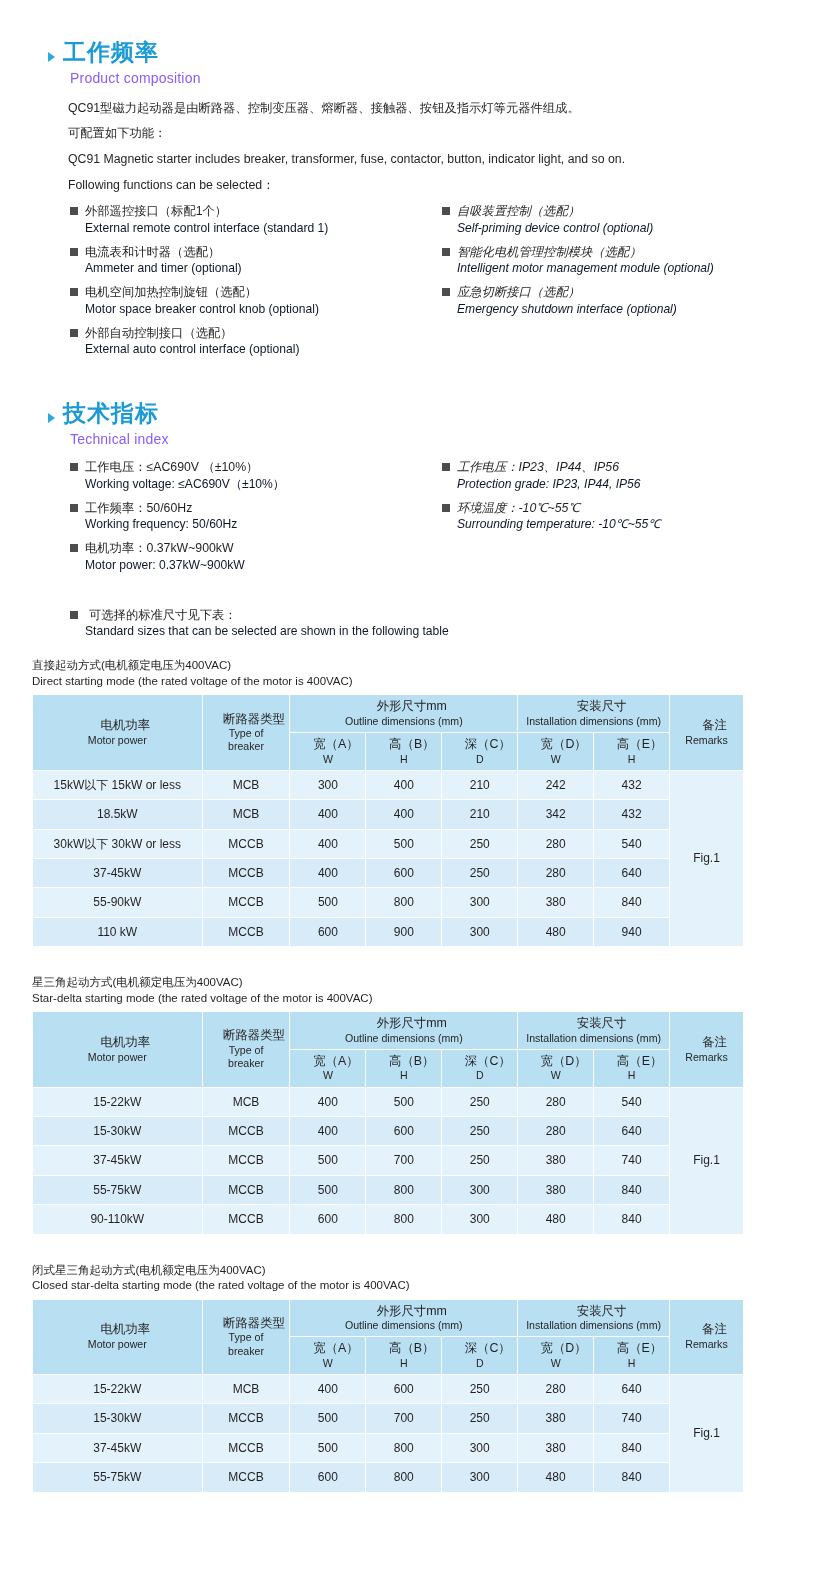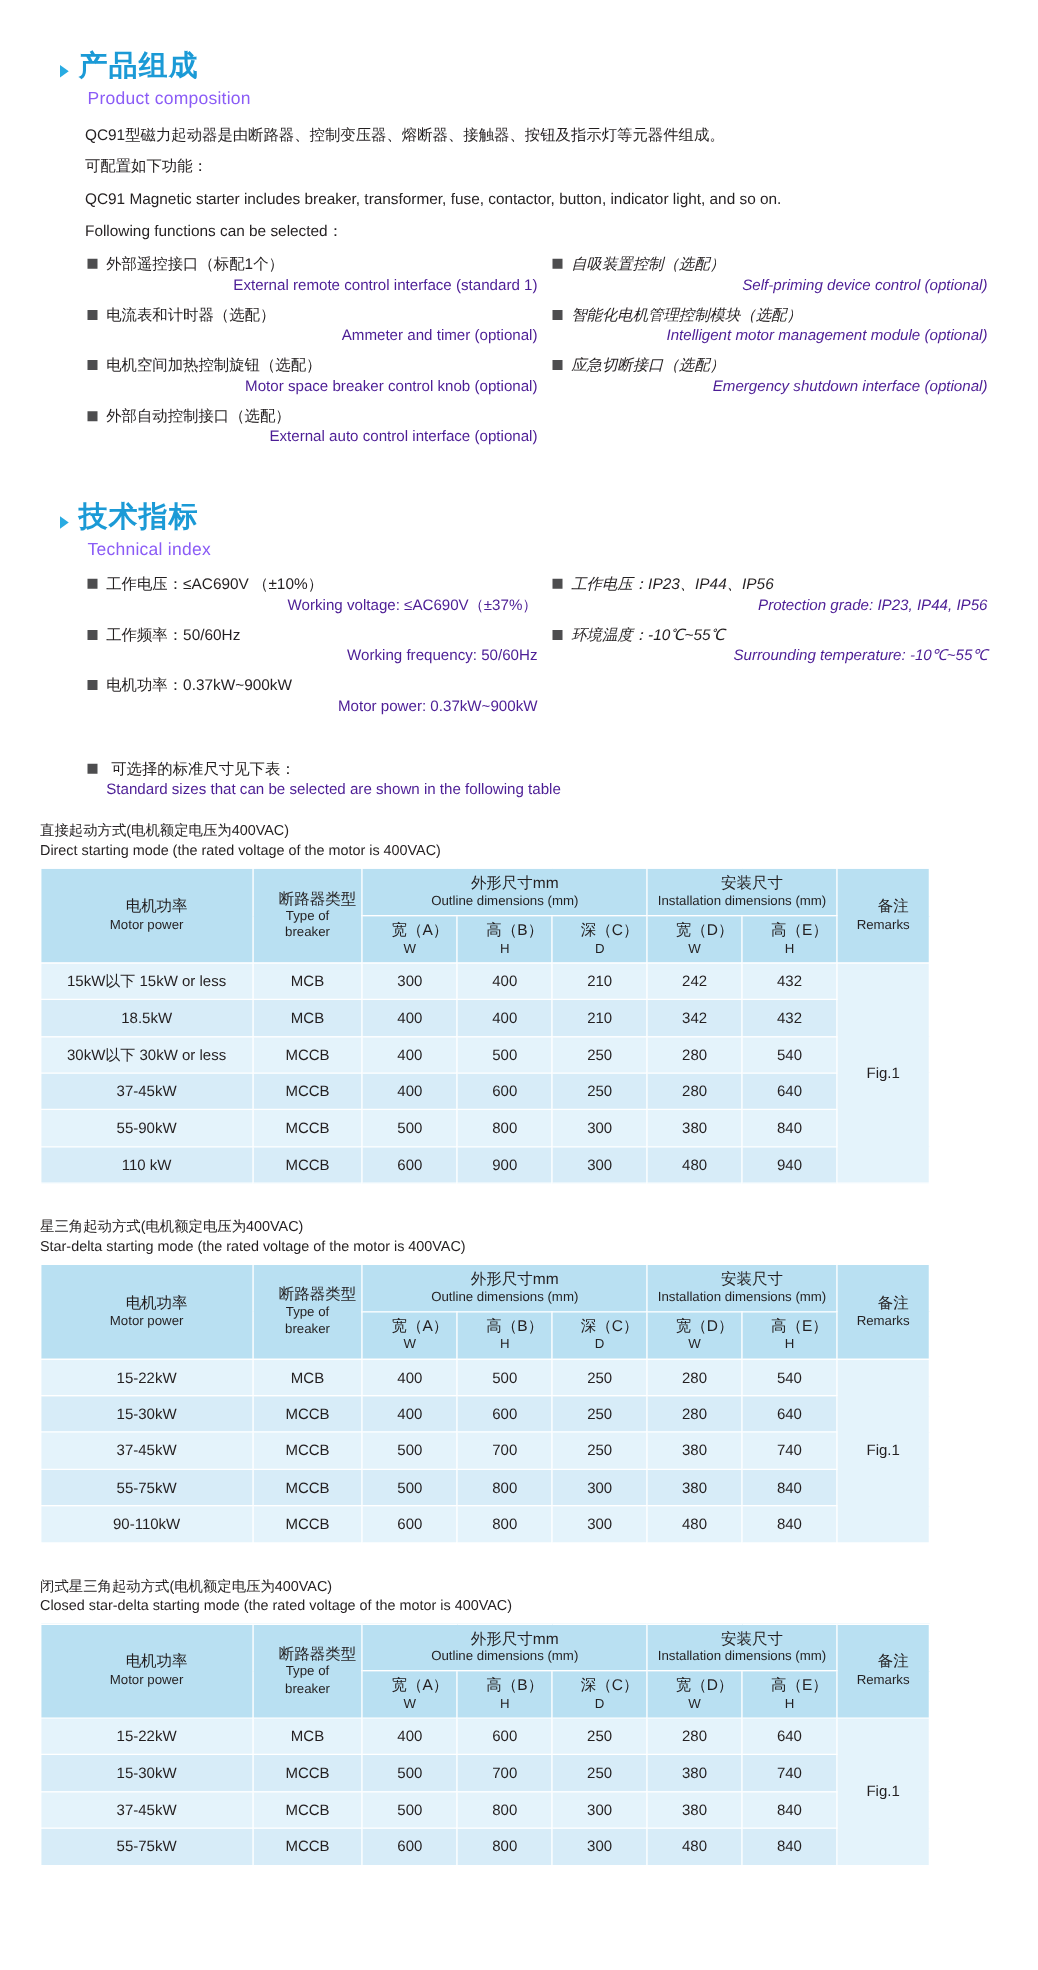--- a/index.html
+++ b/index.html
@@ -69,42 +69,41 @@
 
   
   .cols {
     display: flex;
     margin-left: 22px;
     margin-top: 10px;
   }
   .col {
     width: 50%;
     box-sizing: border-box;
-    text-align: right;
   }
   .col.right { padding-left: 12px; font-style: italic; }
   .bullet-item { margin-bottom: 7px; }
   .bullet-line {
     display: flex;
     align-items: flex-start;
     gap: 7px;
     font-size: 12.3px;
     line-height: 1.35;
   }
   .sq {
     width: 8px; height: 8px;
     background: #4d4d4f;
     margin-top: 4px;
     flex: 0 0 auto;
   }
   .bullet-en {
     font-size: 12.1px;
     margin-left: 15px;
     line-height: 1.4;
-    color: #4c1d95;
+    color: #0f172a;
   }
 
   
   .tech-cols { margin-top: 12px; }
 
   
   .table-block { margin-left: 32px; margin-right: 40px; margin-top: 18px; }
   .table-caption {
     font-size: 11.5px;
     line-height: 1.35;
@@ -152,21 +151,21 @@
 </head>
 <body>
 
 <div class="page">
 
   <div style="height:38px"></div>
   <div class="section">
     <div class="sec-head">
       <div class="tri"></div>
       <div>
-        <div class="sec-title-cn">产品组成</div>
+        <div class="sec-title-cn">工作频率</div>
       </div>
     </div>
     <div class="sec-title-en">Product composition</div>
 
     <div class="intro">
       <p>QC91型磁力起动器是由断路器、控制变压器、熔断器、接触器、按钮及指示灯等元器件组成。</p>
       <p>可配置如下功能：</p>
       <p>QC91 Magnetic starter includes breaker, transformer, fuse, contactor, button, indicator light, and so on.</p>
       <p>Following functions can be selected：</p>
     </div>
@@ -238,21 +237,21 @@
     </div>
     <div class="sec-title-en">Technical index</div>
 
     <div class="cols tech-cols">
       <div class="col left">
         <div class="bullet-item">
           <div class="bullet-line">
             <span class="sq"></span>
             <span>工作电压：≤AC690V （±10%）</span>
           </div>
-          <div class="bullet-en">Working voltage: ≤AC690V（±37%）</div>
+          <div class="bullet-en">Working voltage: ≤AC690V（±10%）</div>
         </div>
         <div class="bullet-item">
           <div class="bullet-line">
             <span class="sq"></span>
             <span>工作频率：50/60Hz</span>
           </div>
           <div class="bullet-en">Working frequency: 50/60Hz</div>
         </div>
         <div class="bullet-item">
           <div class="bullet-line">

